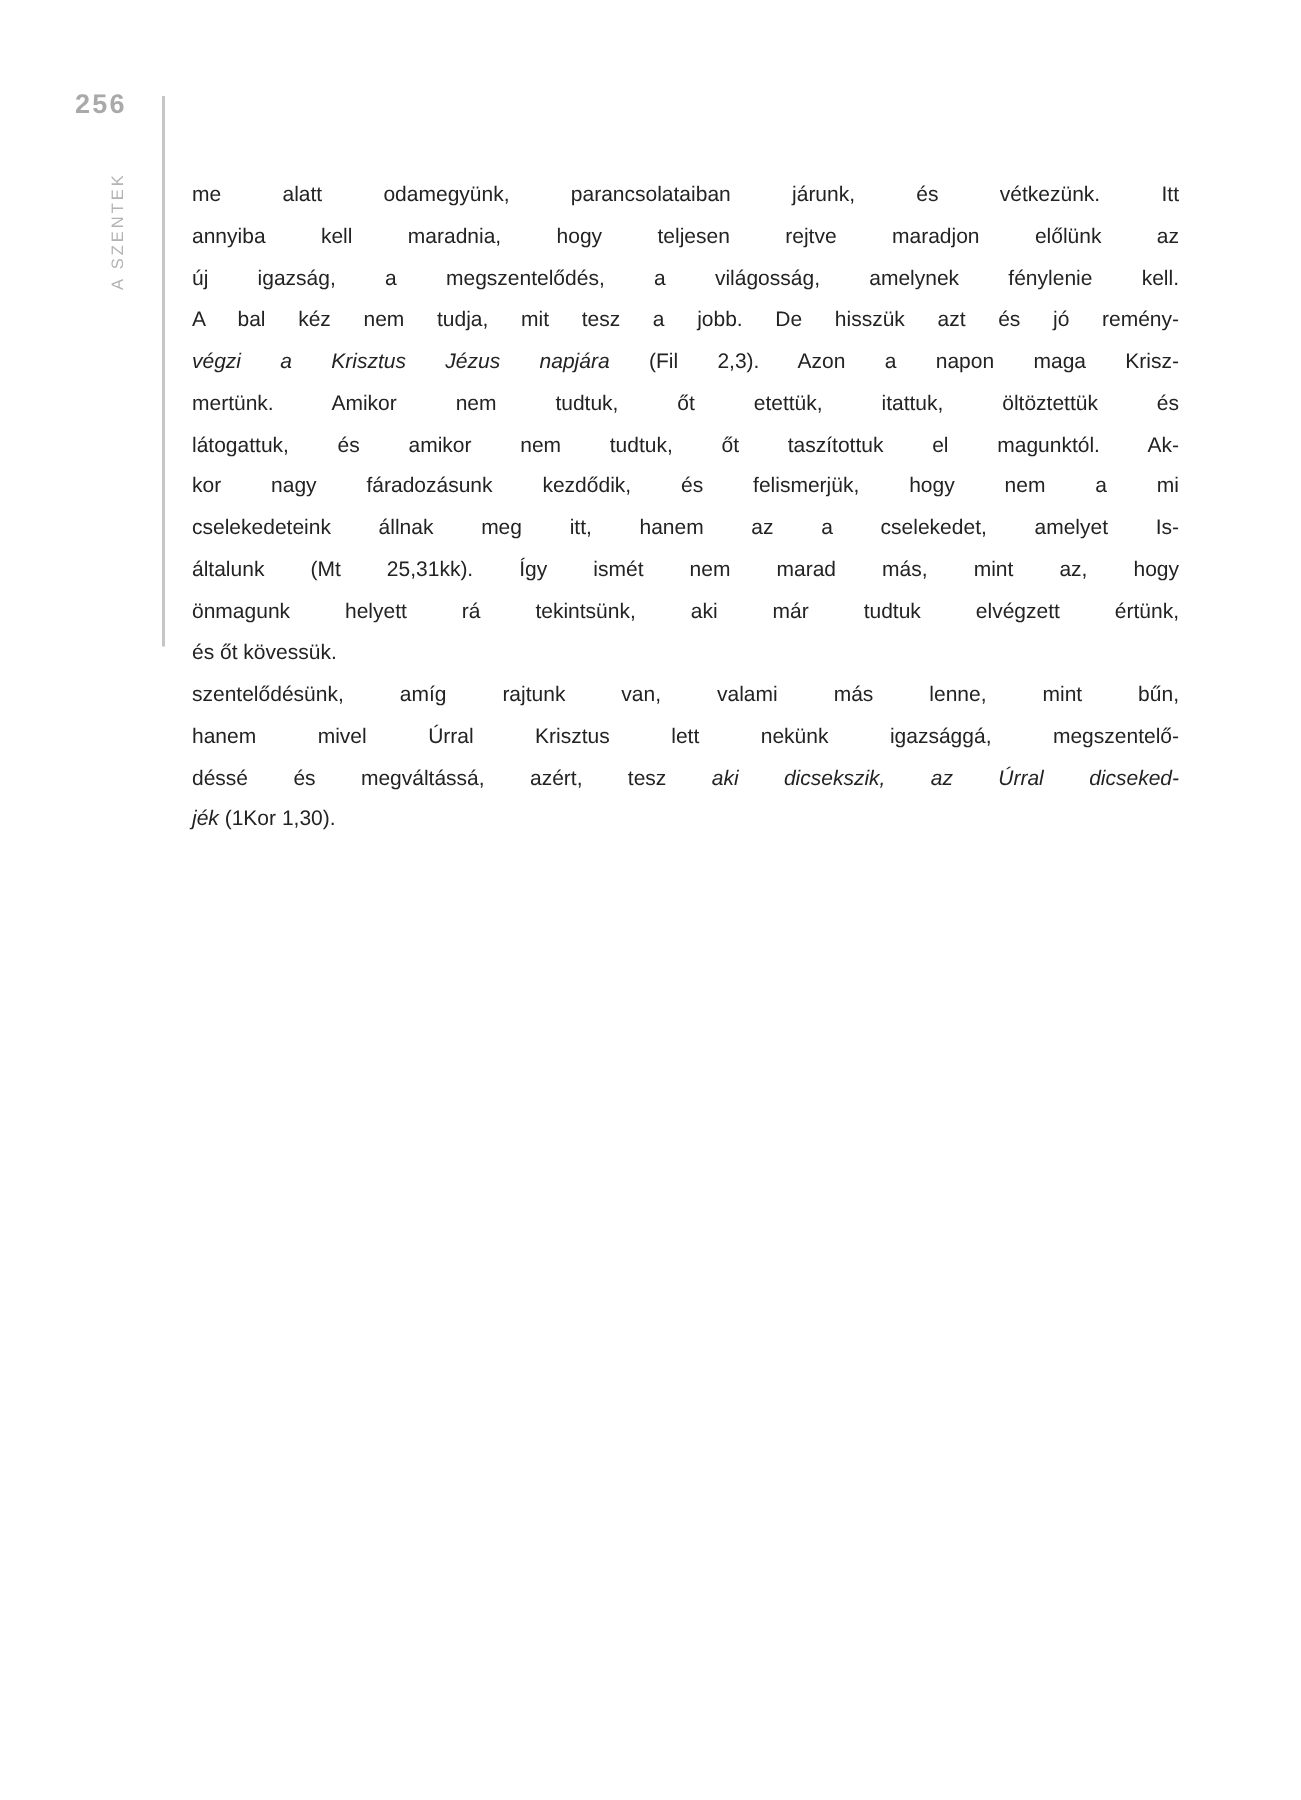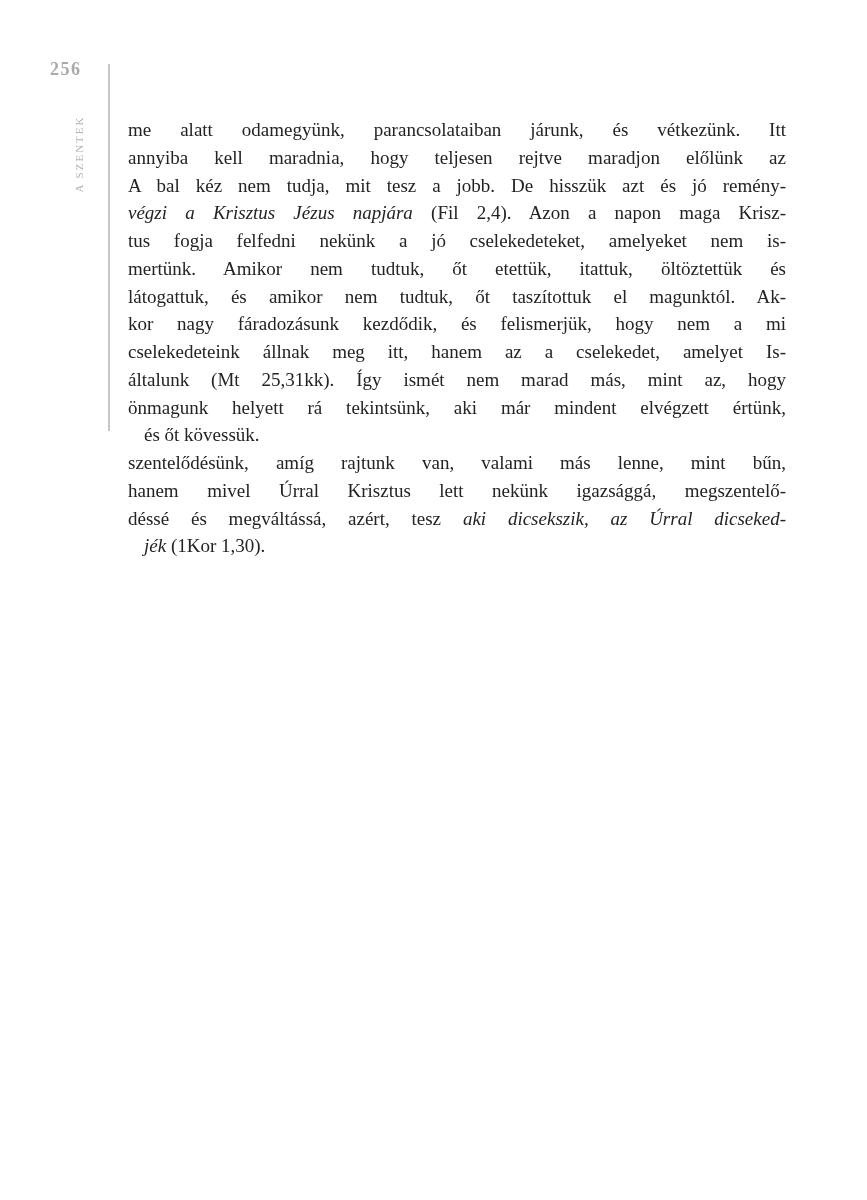--- a/index.html
+++ b/index.html
@@ -6,21 +6,21 @@
     margin: 0;
     padding: 0;
     background: #ffffff;
   }
   .page {
     position: relative;
     width: 867px;
     height: 864px;
     background: #ffffff;
     overflow: hidden;
-    font-family: Liberation Serif, serif;
+    font-family: Liberation Sans, sans-serif;
   }
   .page-number {
     position: absolute;
     left: 50px;
     top: 59px;
     font-size: 18px;
     font-weight: bold;
     letter-spacing: 1.5px;
     color: #a9a9a9;
   }
@@ -45,59 +45,58 @@
     width: 1.5px;
     height: 367px;
     background: #c6c6c6;
   }
   .text-block {
     position: absolute;
     left: 128px;
     top: 116px;
     width: 658px;
     color: #232323;
-    font-size: 19px;
+    font-size: 14px;
   }
   .line {
     text-align: justify;
     text-align-last: justify;
     height: 27.75px;
     line-height: 27.75px;
     white-space: normal;
     overflow: visible;
   }
   .line.last {
     text-align-last: left;
-    margin-left: 16px;
   }
   .line.indent {
     text-indent: 20px;
   }
   .it {
     font-style: italic;
   }
 </style>
 </head>
 <body>
 
 <div class="page">
   <div class="page-number">256</div>
   <div class="margin-label">A SZENTEK</div>
   <div class="margin-rule"></div>
   <div class="text-block" id="text-block">
       <div class="line"><span>me alatt odamegyünk, parancsolataiban járunk, és vétkezünk. Itt</span></div>
       <div class="line"><span>annyiba kell maradnia, hogy teljesen rejtve maradjon előlünk az</span></div>
+      <div class="line"><span>új igazság, a megszentelődés, a világosság, amelynek fénylenie kell.</span></div>
       <div class="line"><span>A bal kéz nem tudja, mit tesz a jobb. De hisszük azt és jó remény-</span></div>
-      <div class="line"><span class="it">végzi a Krisztus Jézus napjára</span><span> (Fil 2,4). Azon a napon maga Krisz-</span></div>
-      <div class="line"><span>tus fogja felfedni nekünk a jó cselekedeteket, amelyeket nem is-</span></div>
+      <div class="line"><span class="it">végzi a Krisztus Jézus napjára</span><span> (Fil 2,3). Azon a napon maga Krisz-</span></div>
       <div class="line"><span>mertünk. Amikor nem tudtuk, őt etettük, itattuk, öltöztettük és</span></div>
       <div class="line"><span>látogattuk, és amikor nem tudtuk, őt taszítottuk el magunktól. Ak-</span></div>
       <div class="line"><span>kor nagy fáradozásunk kezdődik, és felismerjük, hogy nem a mi</span></div>
       <div class="line"><span>cselekedeteink állnak meg itt, hanem az a cselekedet, amelyet Is-</span></div>
       <div class="line"><span>általunk (Mt 25,31kk). Így ismét nem marad más, mint az, hogy</span></div>
-      <div class="line"><span>önmagunk helyett rá tekintsünk, aki már mindent elvégzett értünk,</span></div>
+      <div class="line"><span>önmagunk helyett rá tekintsünk, aki már tudtuk elvégzett értünk,</span></div>
       <div class="line last"><span>és őt kövessük.</span></div>
       <div class="line"><span>szentelődésünk, amíg rajtunk van, valami más lenne, mint bűn,</span></div>
       <div class="line"><span>hanem mivel Úrral Krisztus lett nekünk igazsággá, megszentelő-</span></div>
       <div class="line"><span>déssé és megváltássá, azért, tesz </span><span class="it">aki dicsekszik, az Úrral dicseked-</span></div>
       <div class="line last"><span class="it">jék</span><span> (1Kor 1,30).</span></div>
     </div>
 </div>
 
 </body></html>

